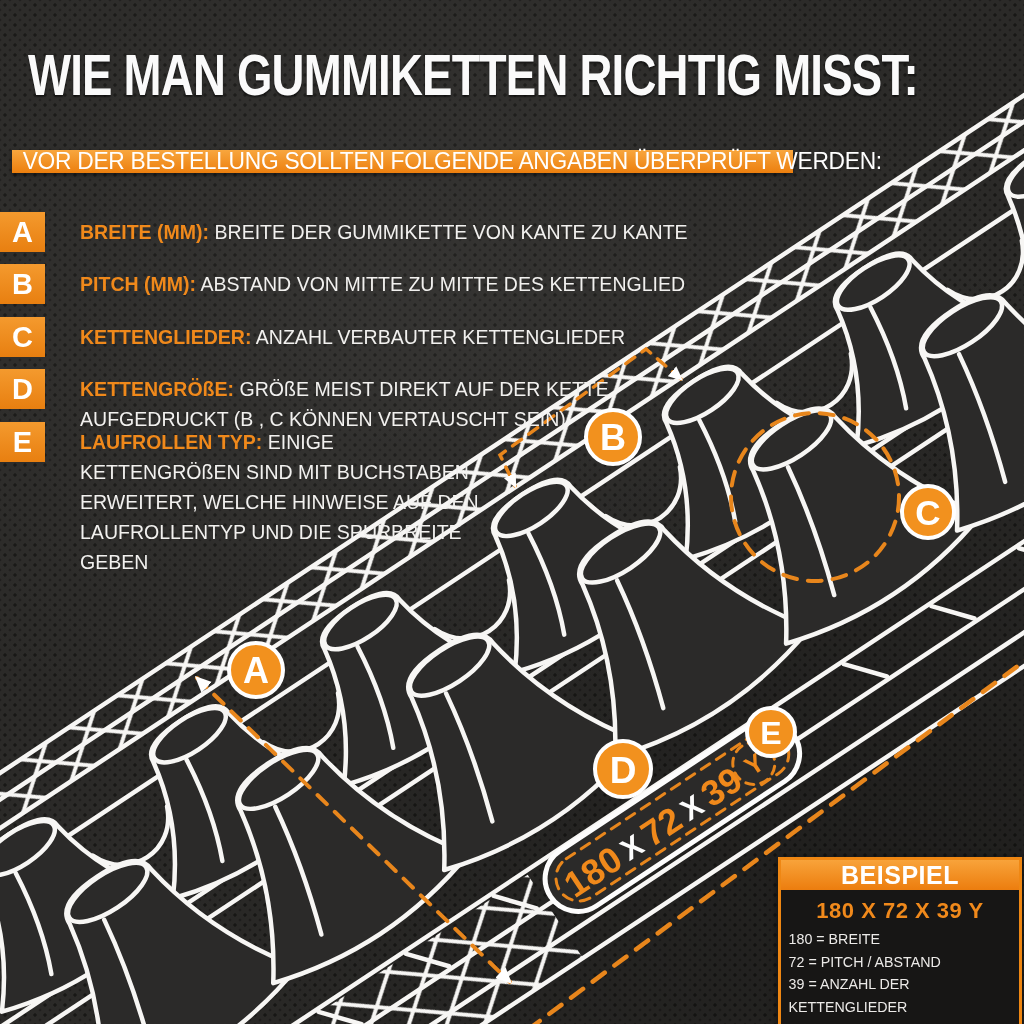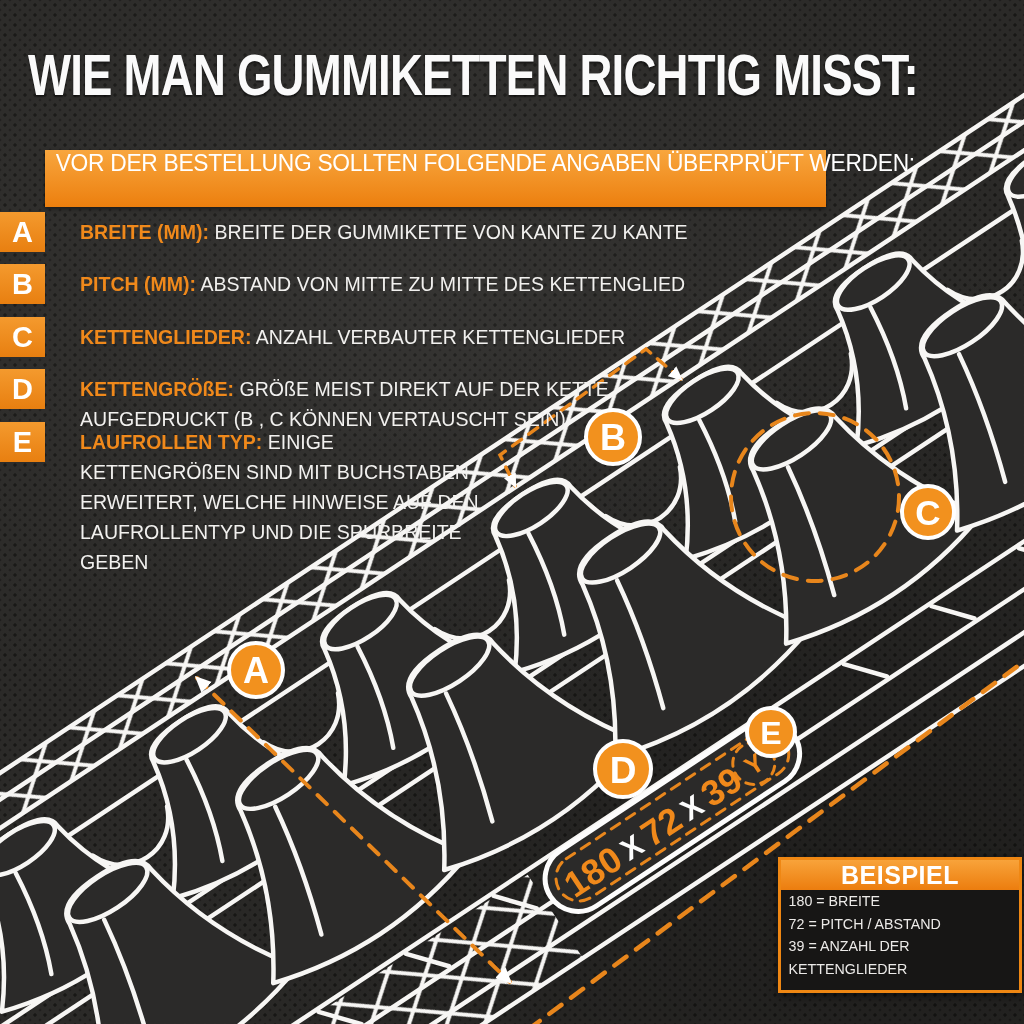--- a/index.html
+++ b/index.html
@@ -15,23 +15,23 @@
     background-position:0 0,0 0,0 0,5px 5px;
     font-family:"Liberation Sans", sans-serif;
   }
   .title{
     position:absolute;left:28px;top:42px;z-index:3;
     font-size:57px;font-weight:700;color:#fafafa;letter-spacing:-1px;
     transform:scaleX(.8);transform-origin:left top;white-space:nowrap;
     text-shadow:0 2px 2px rgba(0,0,0,.5);
   }
   .banner{
-    position:absolute;left:45px;top:150px;width:781px;height:57px;z-index:3;
+    position:absolute;left:12px;top:150px;width:781px;height:23px;z-index:3;
     background:linear-gradient(#f8a63e,#ec7f0e);
-    display:flex;align-items:flex-start;box-shadow:0 2px 4px rgba(0,0,0,.45);
+    display:flex;align-items:center;box-shadow:0 2px 4px rgba(0,0,0,.45);
   }
   .banner span{
     color:#fff;font-size:23.5px;padding-left:11px;letter-spacing:-.3px;
     transform:scaleX(.97);transform-origin:left center;white-space:nowrap;
   }
   .row{position:absolute;left:0;z-index:3;}
   .badge{
     position:absolute;left:0;top:0;width:45px;height:40px;
     background:linear-gradient(#f49a2e,#e87f10);
     color:#fff;font-size:29px;font-weight:700;
@@ -202,20 +202,21 @@
   <div class="row" style="top:422px">
     <div class="badge">E</div>
     <div class="rowtext wrap" style="width:440px">
       <span class="lbl">LAUFROLLEN TYP:</span>
       <span>EINIGE KETTENGRÖßEN SIND MIT BUCHSTABEN ERWEITERT, WELCHE HINWEISE AUF DEN LAUFROLLENTYP UND DIE SPURBREITE GEBEN</span>
     </div>
   </div>
 
   <div class="example">
     <div class="ex-head">BEISPIEL</div>
+    <div class="ex-code">180 X 72 X 39 Y</div>
     <div class="ex-lines">
       <div>180 = BREITE</div>
       <div>72 = PITCH / ABSTAND</div>
       <div>39 = ANZAHL DER KETTENGLIEDER</div>
 
     </div>
   </div>
 
 </div>
 

